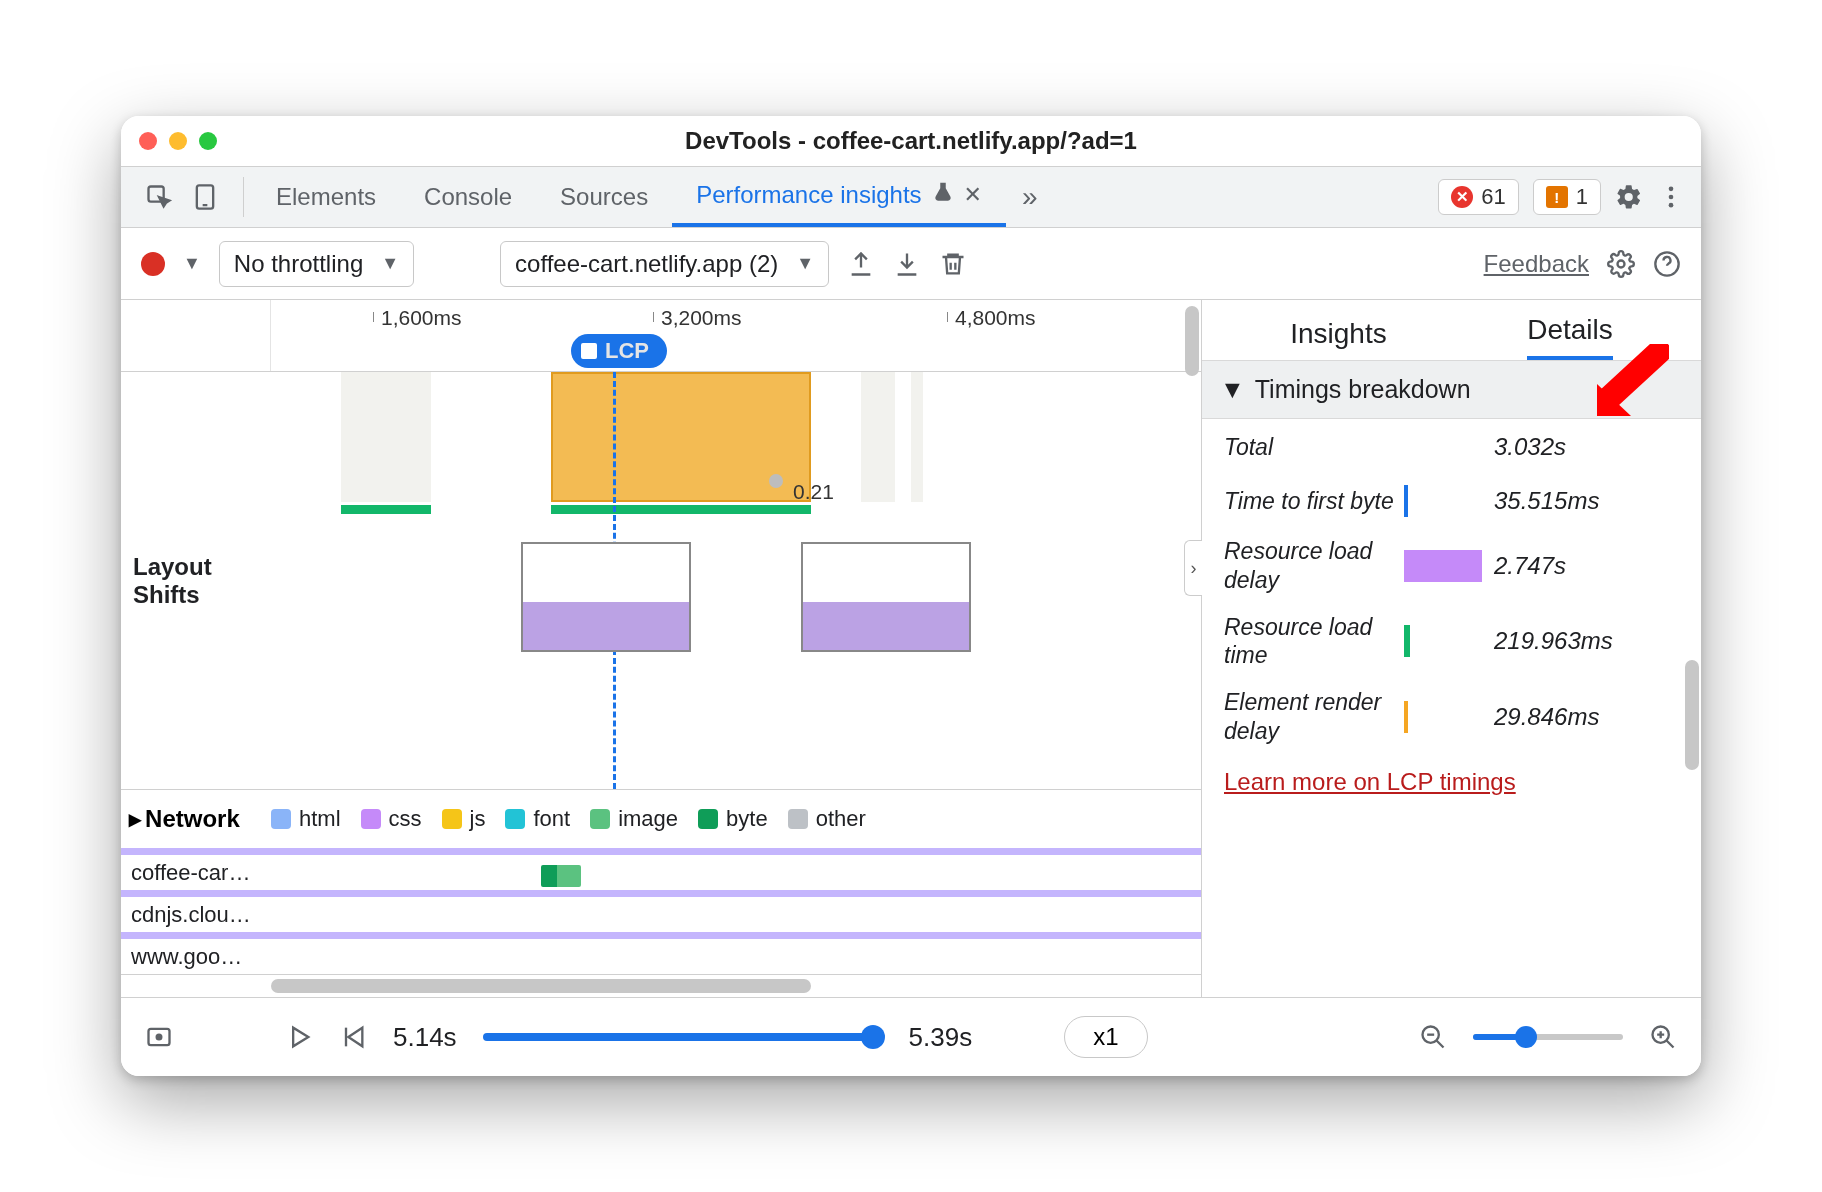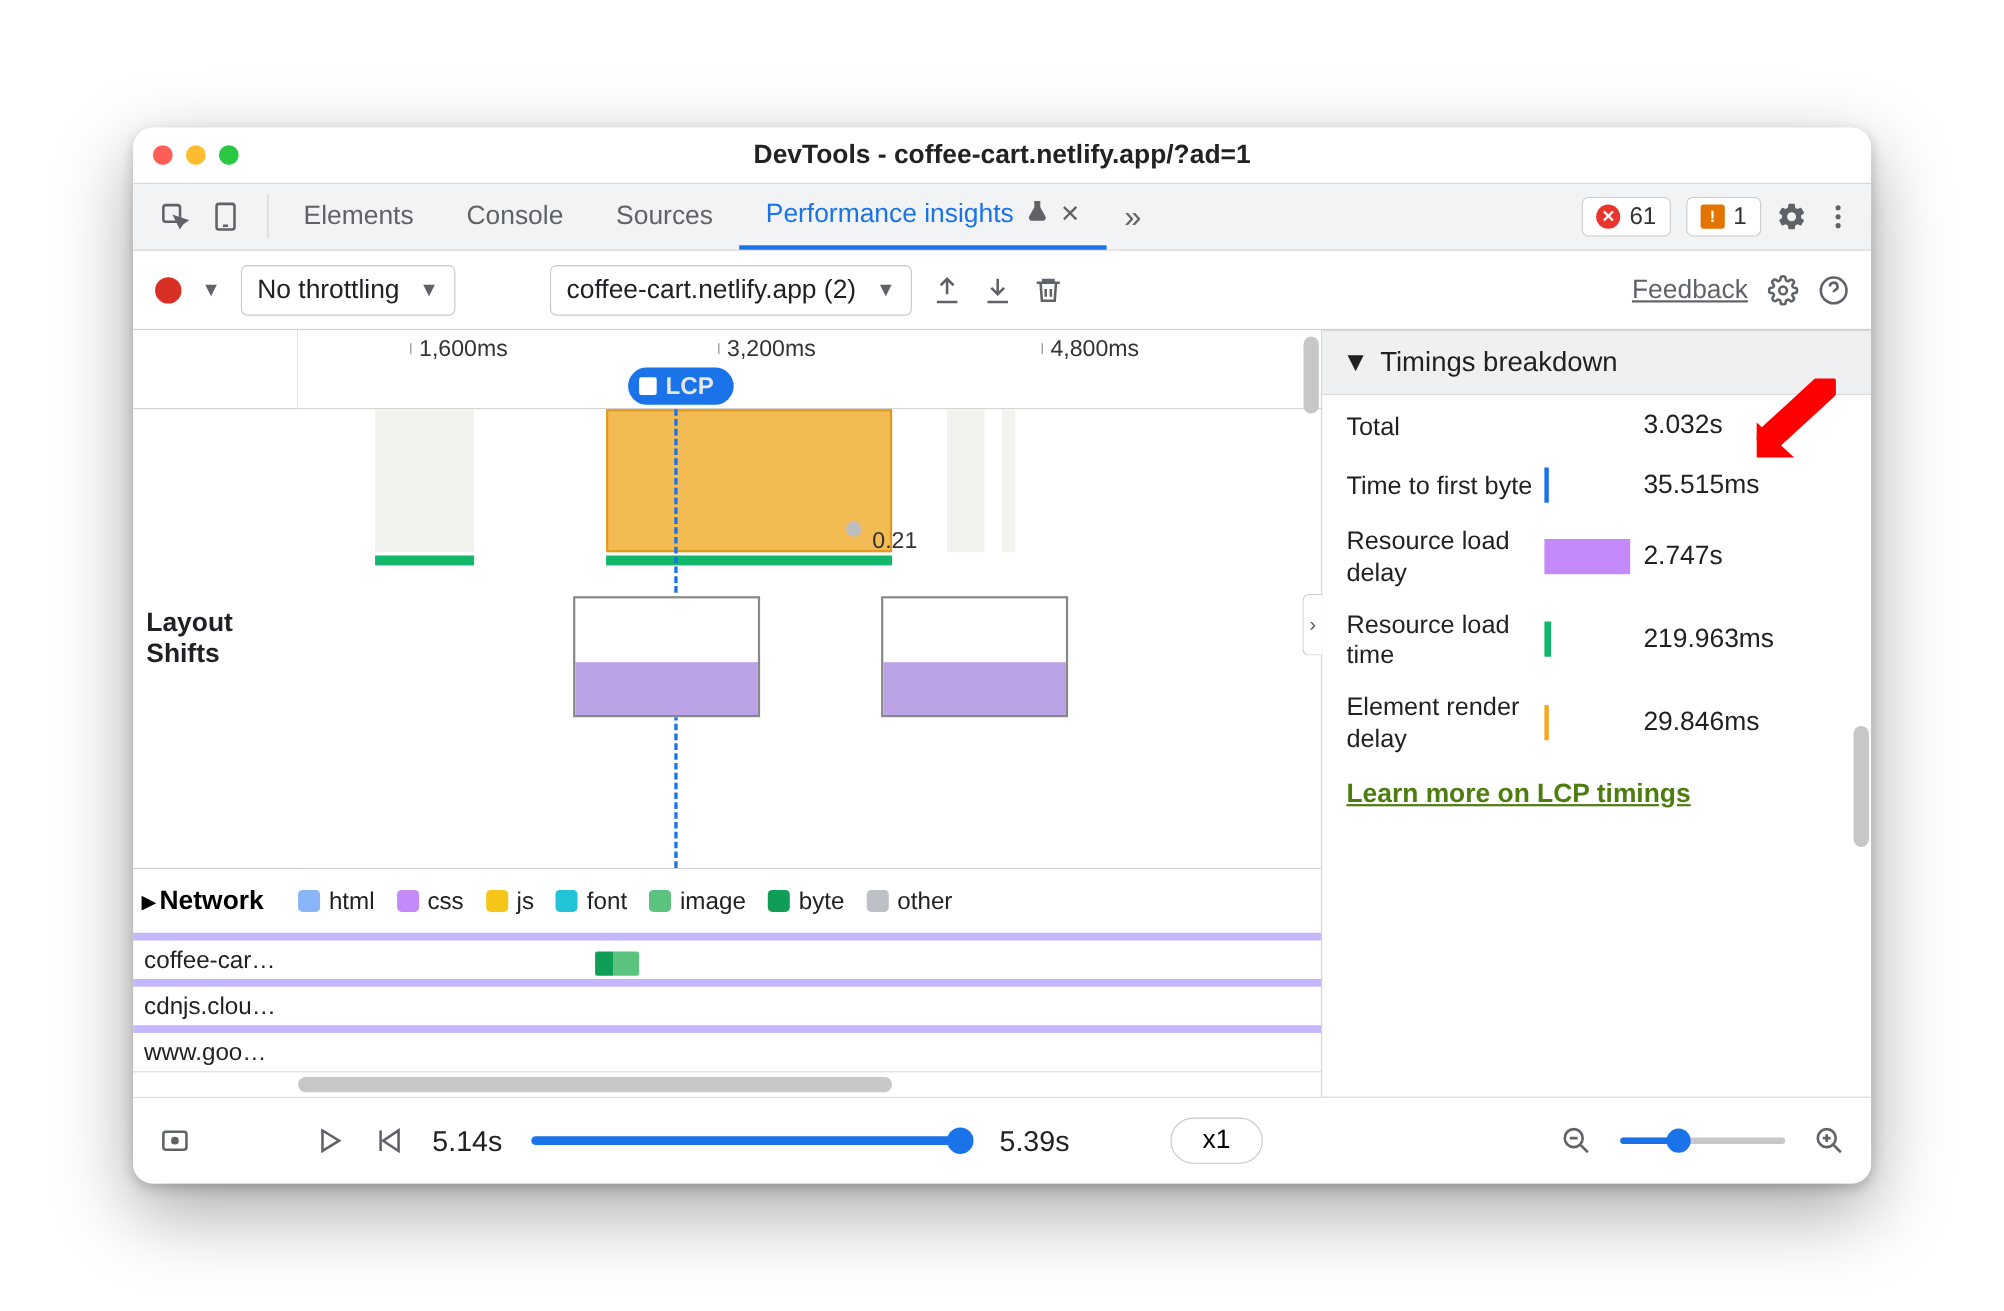--- a/index.html
+++ b/index.html
@@ -73,27 +73,27 @@
   .net-row .bar { position:absolute; top:10px; height:22px; border-radius:2px; }
   .hscroll { height:22px; background:#fff; display:flex; align-items:center; }
   .hscroll .thumb-bar { margin-left:150px; height:14px; width:540px; background:#c7c7c7; border-radius:8px; }
   
   .right-panel { width:500px; flex:0 0 500px; border-left:1px solid #d0d0d0; display:flex; flex-direction:column; position:relative; }
   .rp-tabs { height:60px; display:flex; align-items:flex-end; gap:40px; padding:0 38px; justify-content:space-around; }
   .rp-tab { font-size:28px; color:#202124; padding-bottom:10px; cursor:pointer; }
   .rp-tab.active { border-bottom:4px solid #1a73e8; }
   .red-arrow { position:absolute; top:44px; right:32px; pointer-events:none; }
   .section-head { background:#eef0f1; border-top:1px solid #d9d9d9; border-bottom:1px solid #d9d9d9; padding:14px 18px; font-size:25px; color:#202124; display:flex; align-items:center; gap:10px; }
-  .metrics { padding:10px 22px 4px 22px; display:flex; flex-direction:column; gap:18px; }
+  .metrics { padding:10px 22px 4px 22px; display:flex; flex-direction:column; gap:18px;font-style:italic; }
   .metric { display:flex; align-items:center; }
   .metric .mlabel { width:180px; font-size:23px; color:#202124; line-height:1.25; }
   .metric .mbar { width:90px; display:flex; align-items:center; height:36px; }
   .metric .mval { font-size:24px; color:#202124; }
   .learn { padding:18px 22px; }
-  .learn a { color:#4d7c0f; font-size:24px; text-decoration:underline; cursor:pointer;font-weight:bold; }
+  .learn a { color:#b91c1c; font-size:24px; text-decoration:underline; cursor:pointer; }
   .collapse-handle { position:absolute; left:-18px; top:240px; width:18px; height:56px; border:1px solid #ccc; border-right:none; background:#fff; border-radius:6px 0 0 6px; display:flex; align-items:center; justify-content:center; font-size:18px; color:#555; cursor:pointer; }
   
   .bottombar { height:78px; display:flex; align-items:center; padding:0 24px; gap:26px; background:#fff; }
   .range { flex:0 0 400px; height:8px; background:#1a73e8; border-radius:4px; position:relative; }
   .range .knob { position:absolute; right:-2px; top:-8px; width:24px; height:24px; background:#1a73e8; border-radius:50%; }
   .speed-pill { border:1px solid #c8c8c8; border-radius:999px; padding:6px 28px; font-size:24px; }
   .zoom-slider { width:150px; height:6px; background:#c8c8c8; border-radius:3px; position:relative; }
   .zoom-slider .fill { position:absolute; left:0; width:30%; height:100%; background:#1a73e8; border-radius:3px; }
   .zoom-slider .knob { position:absolute; left:28%; top:-8px; width:22px; height:22px; background:#1a73e8; border-radius:50%; }
   .svgicon { width:28px; height:28px; }
@@ -311,20 +311,24 @@
       <div class="hscroll">
           <div class="thumb-bar"></div>
         </div>
       <div class="vscroll">
           <div class="vthumb" style="top:6px;height:70px;"></div>
         </div>
     </div>
 
     <div class="right-panel">
       <div class="collapse-handle">›</div>
+      <div class="rp-tabs" id="rp-tabs">
+          <div class="rp-tab">Insights</div>
+          <div class="rp-tab active">Details</div>
+        </div>
       <svg class="red-arrow" width="90" height="80">
         <path d="M80 8 L30 54" stroke="#ff0000" stroke-width="24" stroke-linecap="round"></path>
         <path d="M18 40 L18 72 L52 72 Z" fill="#ff0000"></path>
       </svg>
       <div class="section-head">
         <span>▼</span>
         <span>Timings breakdown</span>
       </div>
       <div class="metrics" id="metrics">
           <div class="metric">

